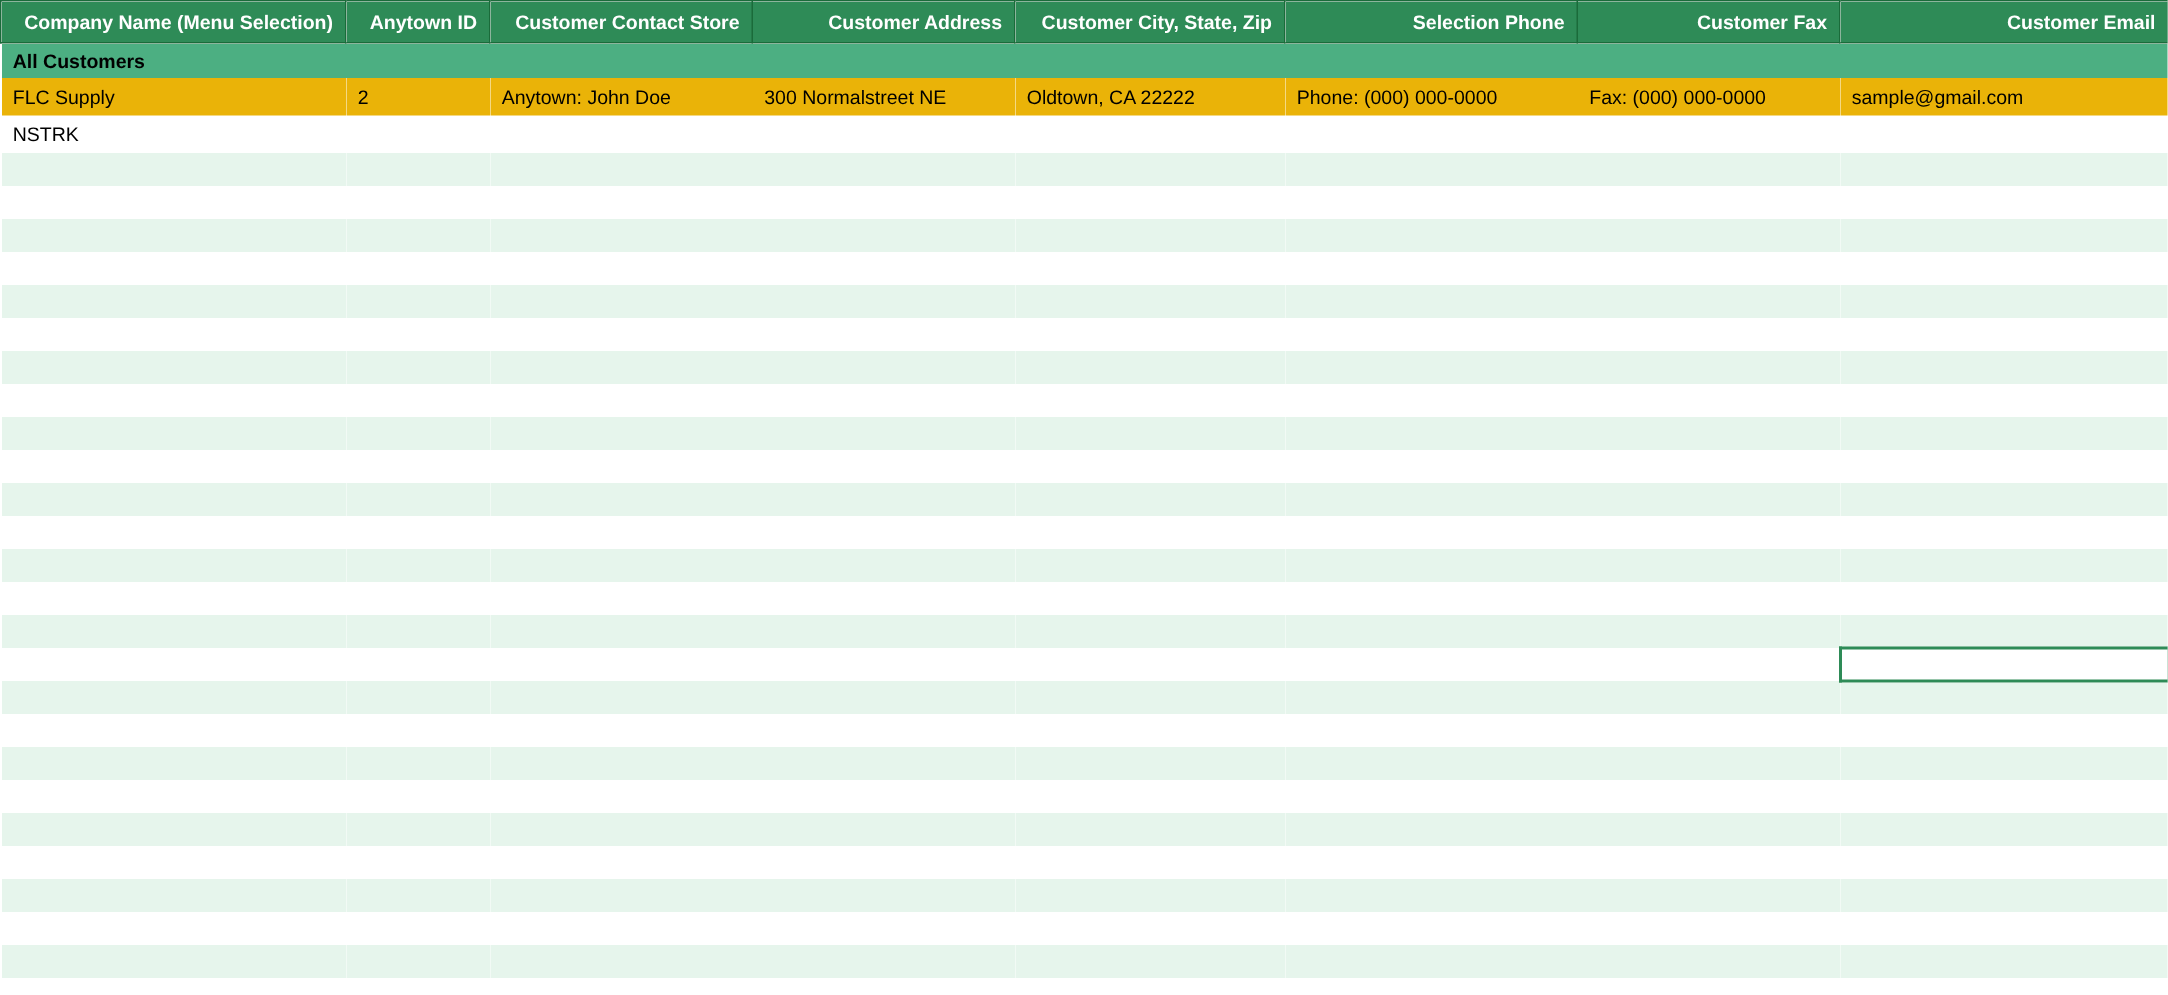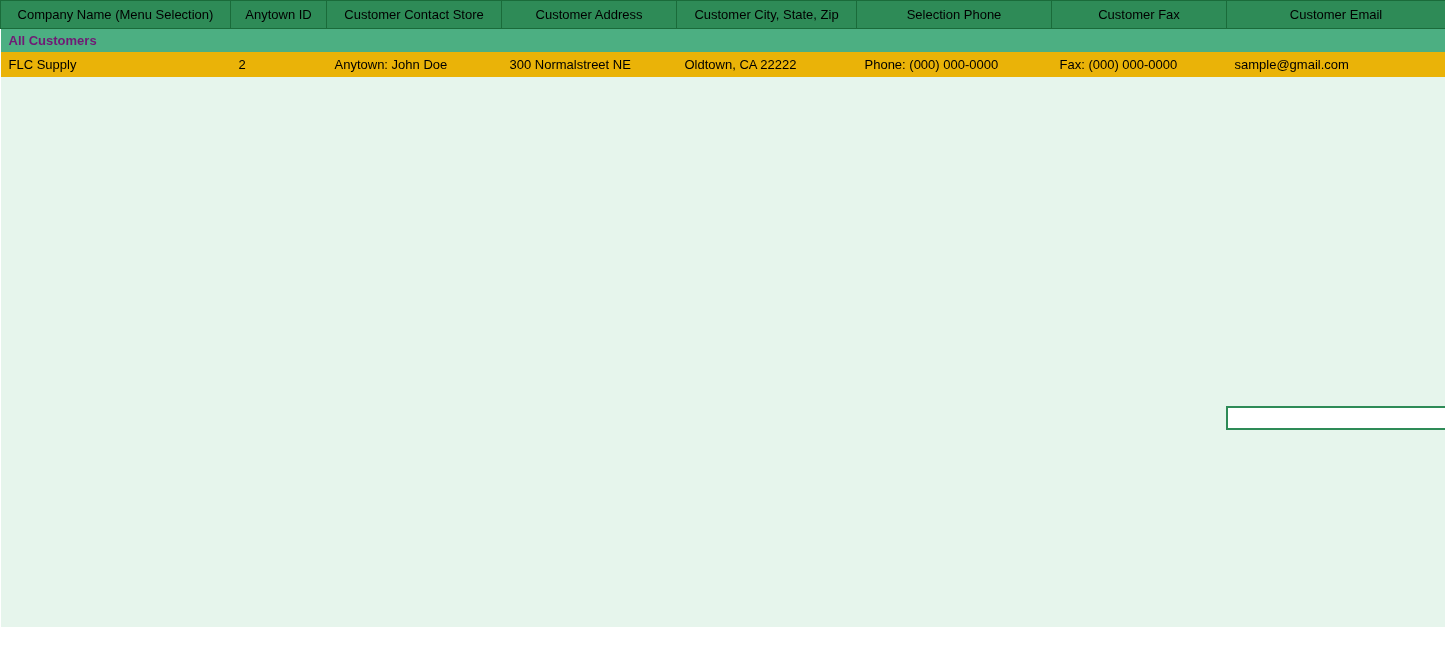--- a/index.html
+++ b/index.html
@@ -19,40 +19,40 @@
     }
     table {
       width: 100%;
       border-collapse: collapse;
       table-layout: fixed;
     }
     thead tr {
       background-color: #2e8b57;
     }
     thead th {
-      color: #000000;
-      font-weight: normal;
+      color: #ffffff;
+      font-weight: bold;
       padding: 6px 8px;
-      text-align: center;
+      text-align: right;
       border: 1px solid #1a6b3a;
       font-size: 13px;
       white-space: nowrap;
       overflow: hidden;
     }
     tbody tr:nth-child(odd) {
       background-color: #fff;
     }
     tbody tr:nth-child(even) {
       background-color: #e6f5ec;
     }
     tbody tr.group-header {
       background-color: #4caf82;
     }
     tbody tr.group-header td {
-      color: #701a75;
+      color: #000000;
       font-weight: bold;
       padding: 4px 8px;
       border: none;
     }
     tbody td {
       padding: 5px 8px;
       border: none;
       font-size: 13px;
       white-space: nowrap;
       overflow: hidden;
@@ -110,20 +110,30 @@
         <tr style="background-color: #eab308;">
           <td>FLC Supply</td>
           <td>2</td>
           <td>Anytown: John Doe</td>
           <td>300 Normalstreet NE</td>
           <td>Oldtown, CA 22222</td>
           <td>Phone: (000) 000-0000</td>
           <td>Fax: (000) 000-0000</td>
           <td>sample@gmail.com</td>
         </tr>
+        <tr>
+          <td>NSTRK</td>
+          <td></td>
+          <td></td>
+          <td></td>
+          <td></td>
+          <td></td>
+          <td></td>
+          <td></td>
+        </tr>
         <tr class="empty-row" style="background-color: rgb(230, 245, 236);">
           <td></td>
           <td></td>
           <td></td>
           <td></td>
           <td></td>
           <td></td>
           <td></td>
           <td></td>
         </tr>

